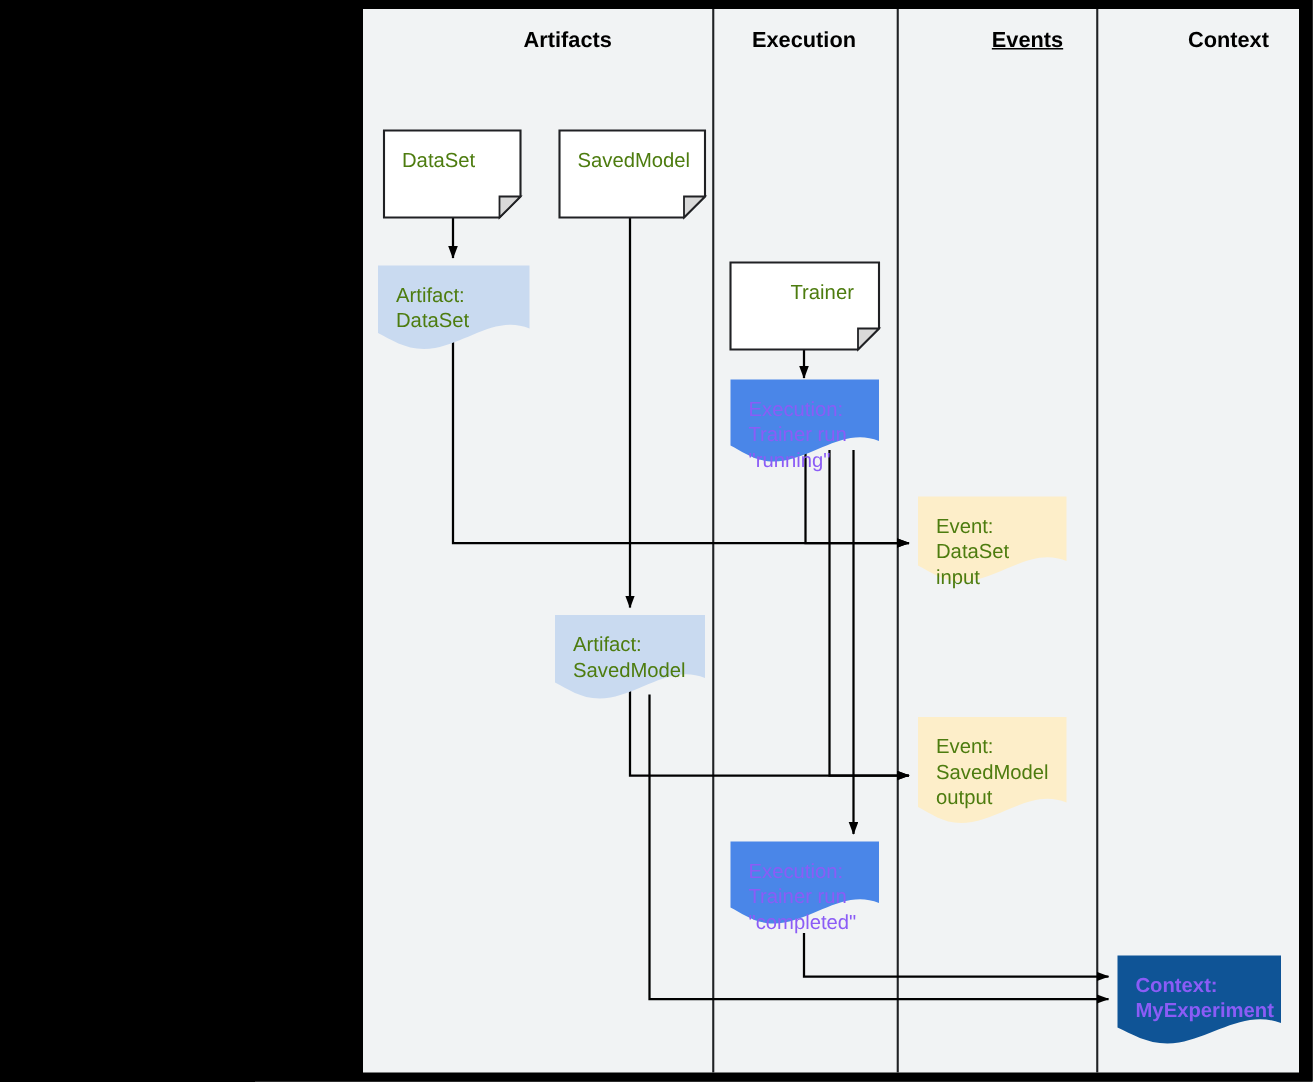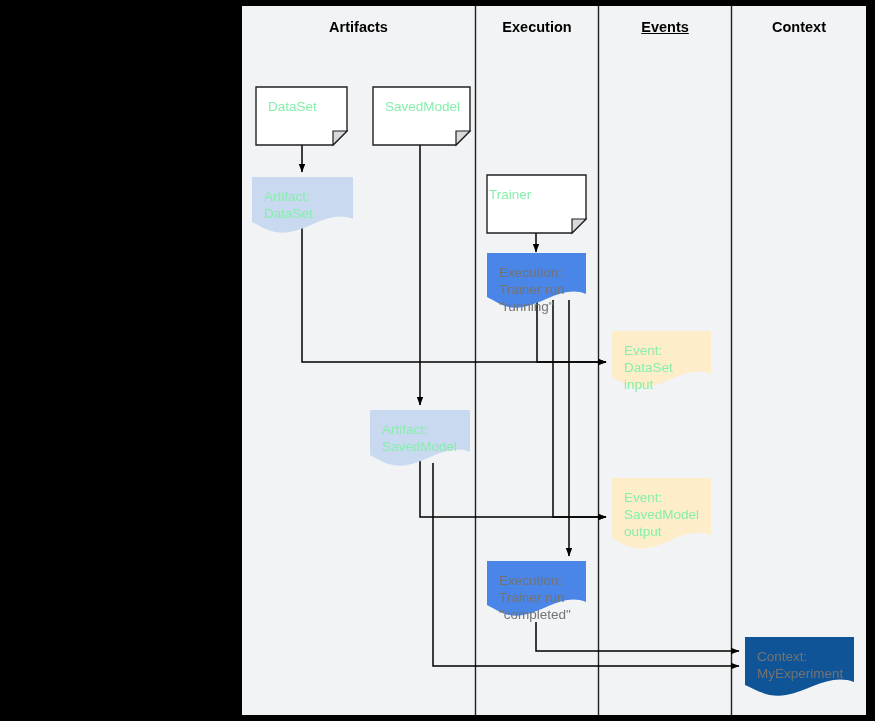--- a/index.html
+++ b/index.html
@@ -39,42 +39,43 @@
   }
   .node .label {
     position: absolute;
     left: 0;
     top: 0;
     width: 100%;
     padding: 11px 12px 0 12px;
     box-sizing: border-box;
     font-size: 13.5px;
     line-height: 17px;
-    color: #86efac;
+    color: #4d7c0f;
     white-space: pre-line;
   }
-  .label.light { color: #737373; }
+  .label.light { color: #8b5cf6; }
   .colhead {
     position: absolute;
     font-size: 14.5px;
     font-weight: bold;
     color: #000000;
     text-align: center;
     white-space: nowrap;
+    padding-left: 20px;
   }
 </style>
 </head>
 <body>
 
 <div id="stage">
 
   <div id="canvas"></div>
 
   <div class="colhead" style="left:242px; top:19px; width:233px;">Artifacts</div>
-  <div class="colhead" style="left:476px; top:19px; width:122px;">Execution</div>
+  <div class="colhead" style="left:455px; top:19px; width:122px;">Execution</div>
   <div class="colhead" style="left:599px; top:19px; width:132px;text-decoration:underline;">Events</div>
   <div class="colhead" style="left:732px; top:19px; width:134px;">Context</div>
 
   <svg id="svg-layer" viewBox="0 0 875 721" xmlns="http://www.w3.org/2000/svg">
     <defs>
       <marker id="arrow" markerWidth="9" markerHeight="9" refX="8" refY="3.2" orient="auto" markerUnits="userSpaceOnUse">
         <path d="M0,0 L8.5,3.2 L0,6.4 z" fill="#000000"></path>
       </marker>
 
       <clipPath id="wave-clip" clipPathUnits="objectBoundingBox">
@@ -172,21 +173,21 @@
   <div class="node" style="left:252px; top:177px; width:101px; height:55px;">
     <div class="label">Artifact:
 DataSet</div>
   </div>
 
   <div class="node" style="left:370px; top:410px; width:100px; height:55px;">
     <div class="label">Artifact:
 SavedModel</div>
   </div>
 
-  <div class="node" style="left:477px; top:175px; width:85px; height:58px;">
+  <div class="node" style="left:515px; top:175px; width:85px; height:58px;">
     <div class="label">Trainer</div>
   </div>
 
   <div class="node" style="left:487px; top:253px; width:99px; height:57px;">
     <div class="label light">Execution:
 Trainer run
 "running"</div>
   </div>
 
   <div class="node" style="left:487px; top:561px; width:99px; height:57px;">
@@ -199,18 +200,18 @@
     <div class="label">Event:
 DataSet input</div>
   </div>
 
   <div class="node" style="left:612px; top:478px; width:99px; height:70px;">
     <div class="label">Event:
 SavedModel
 output</div>
   </div>
 
-  <div class="node" style="left:745px; top:637px; width:109px; height:58px;">
+  <div class="node" style="left:745px; top:637px; width:109px; height:58px;font-weight:bold;">
     <div class="label light">Context:
 MyExperiment</div>
   </div>
 
 </div>
 
 </body></html>

